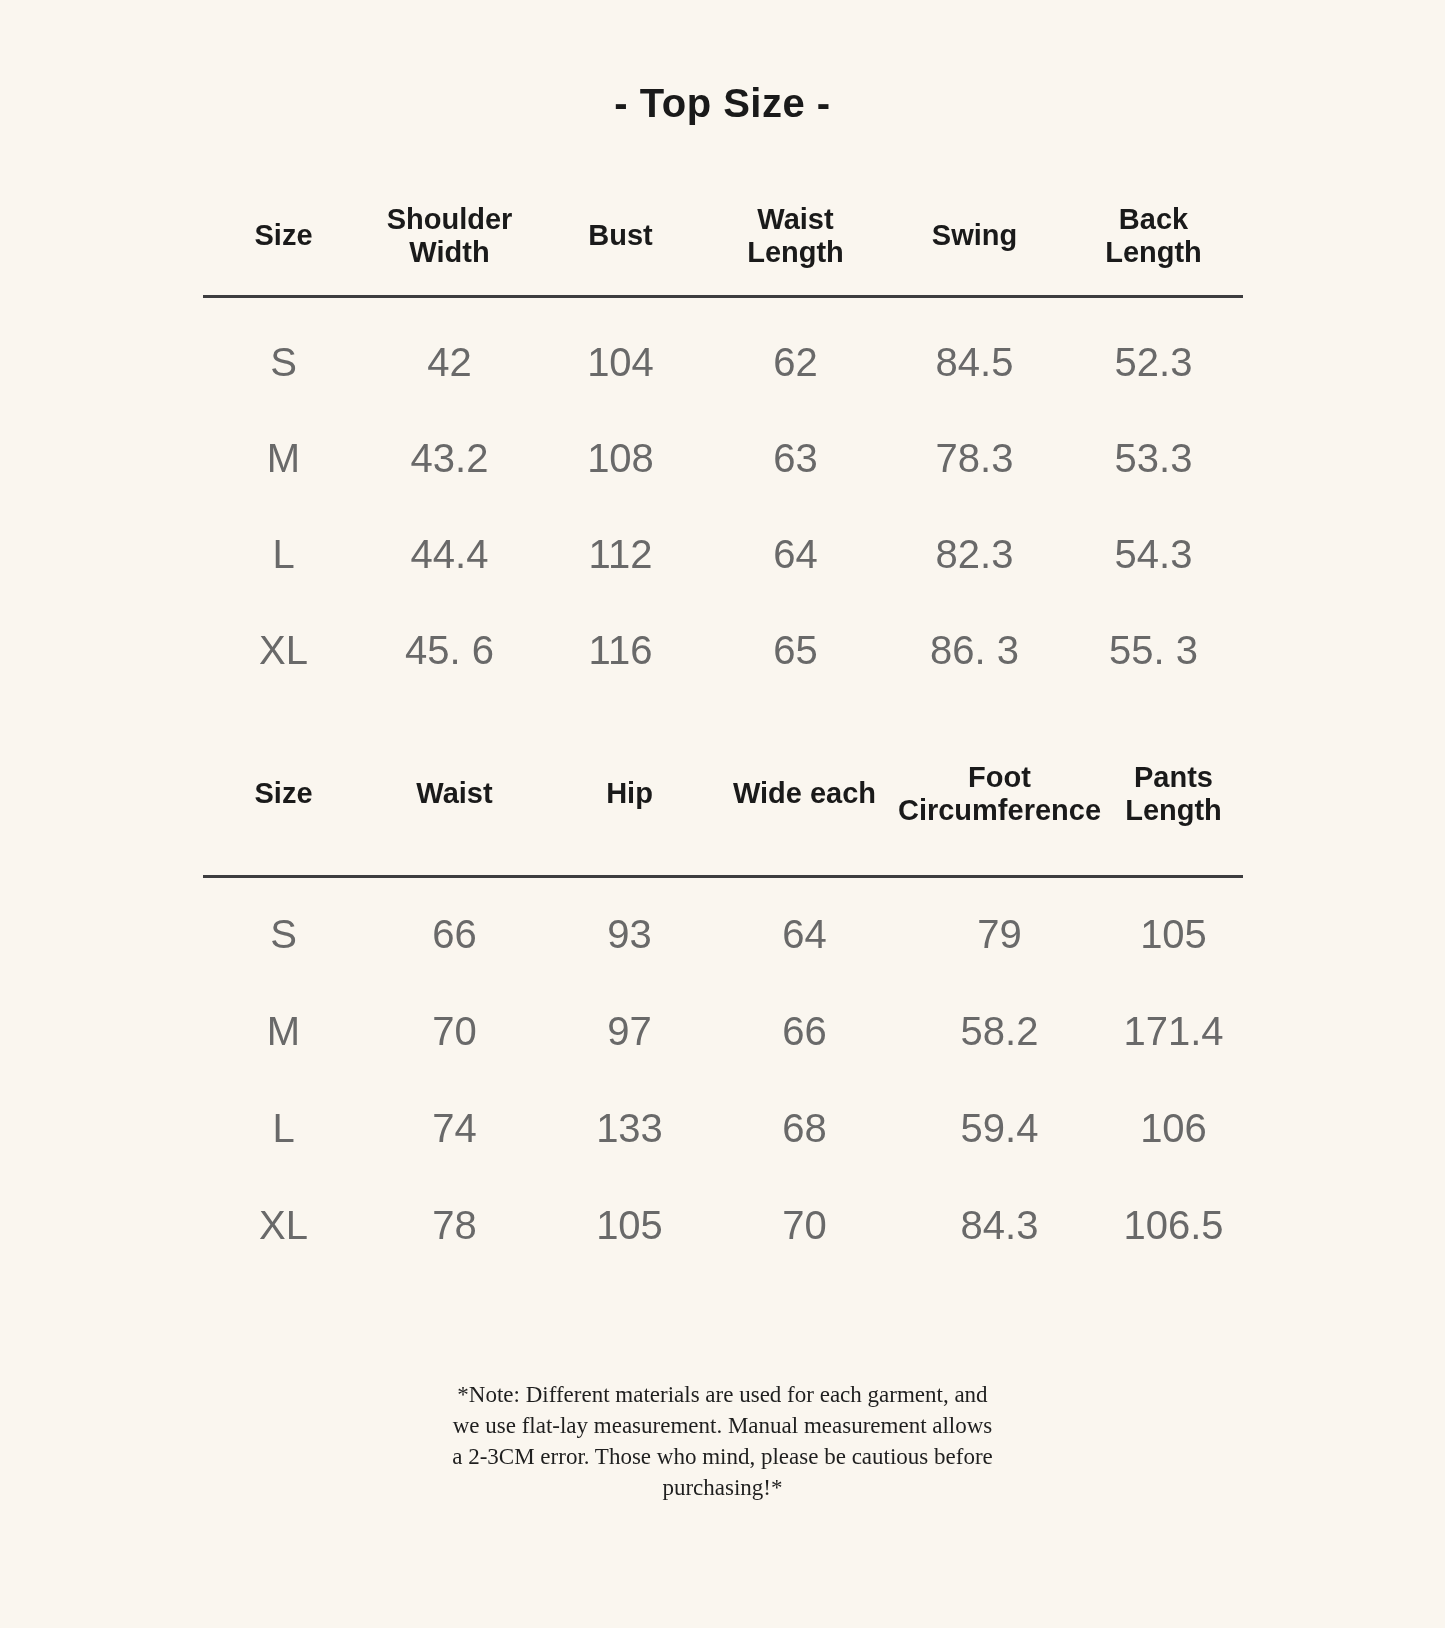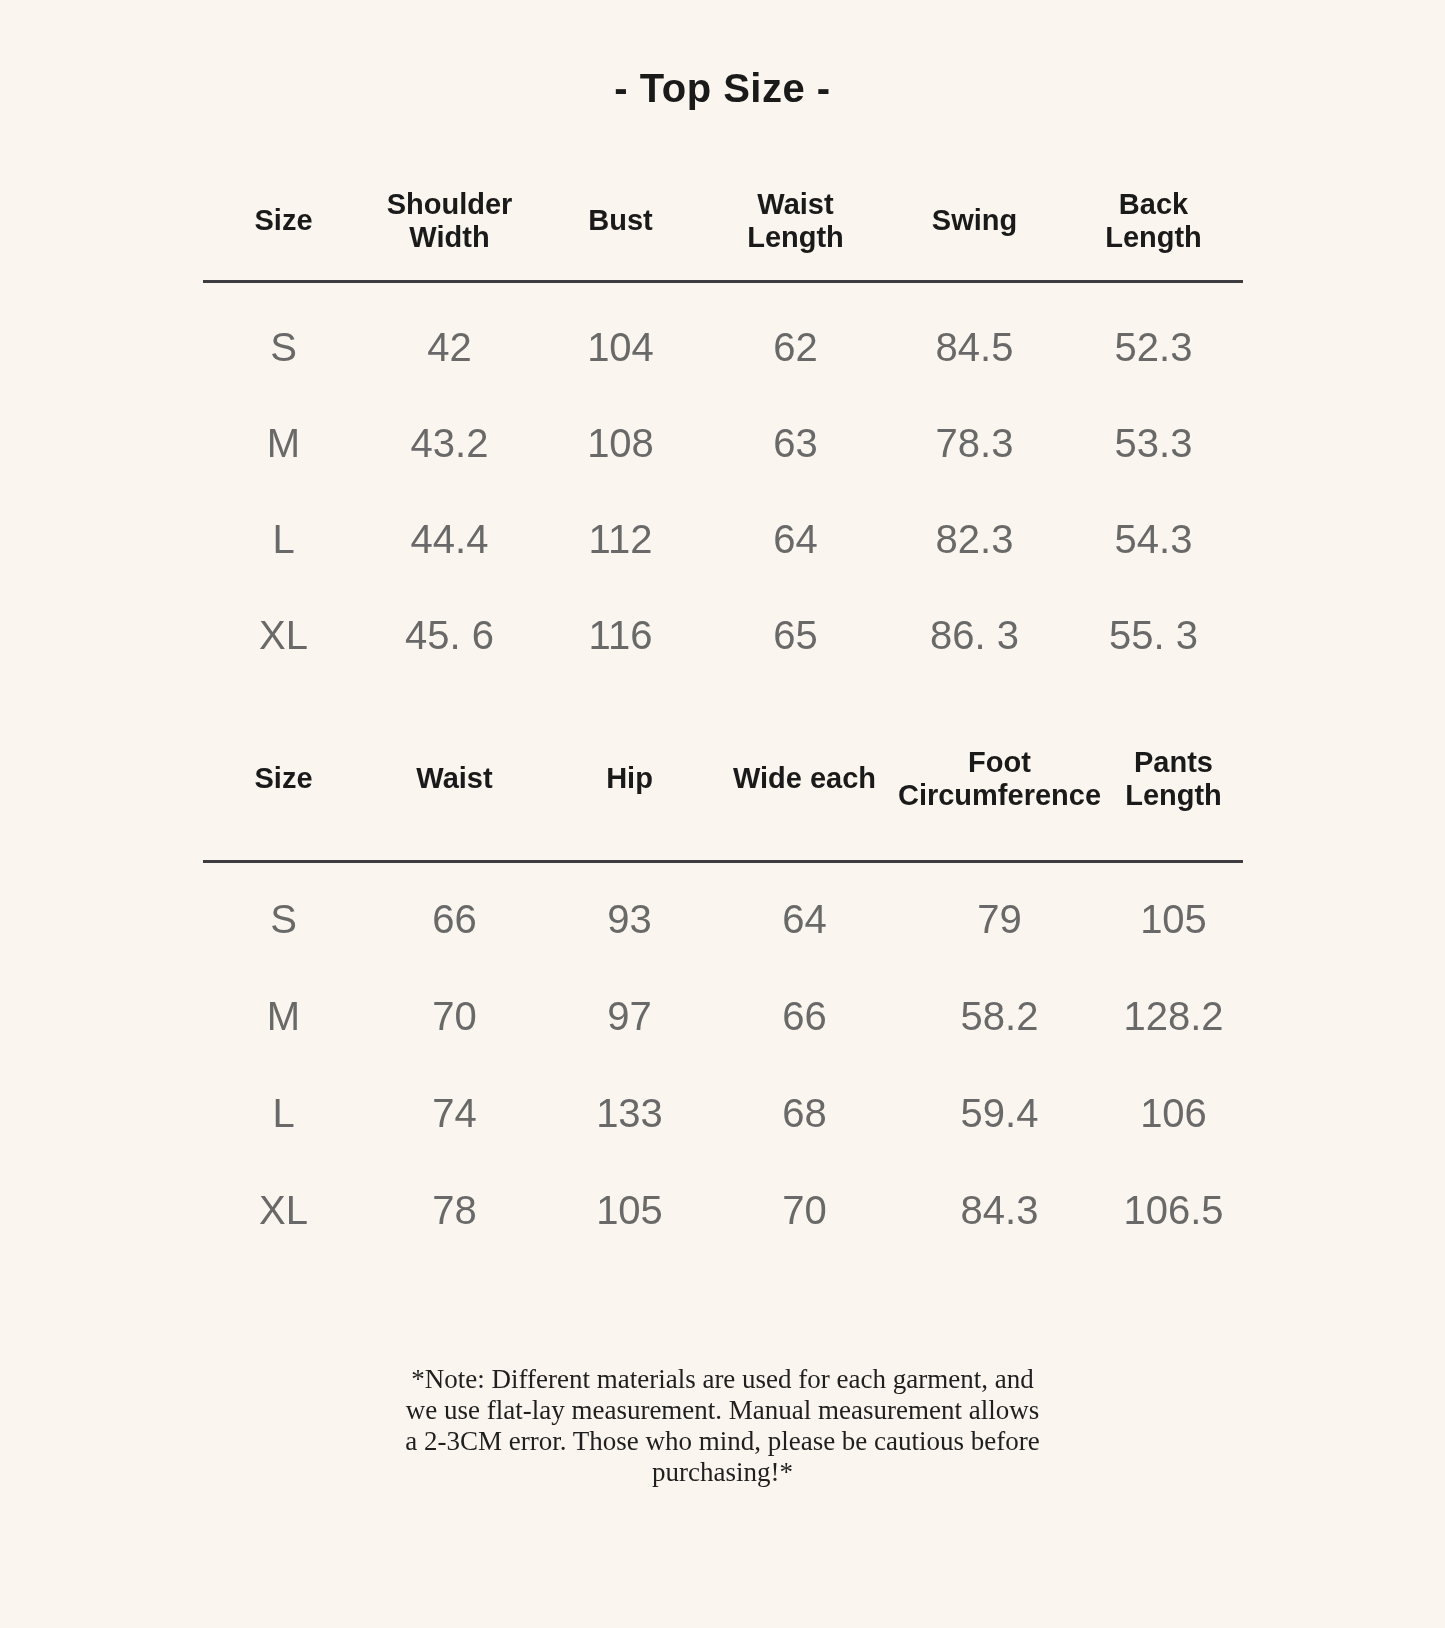--- a/index.html
+++ b/index.html
@@ -17,21 +17,21 @@
   }
   .title {
     margin: 0;
     text-align: center;
     font-size: 40px;
     line-height: 46px;
     font-weight: 700;
     color: #1A1A1A;
     letter-spacing: 0.5px;
   }
-  .title--top   { padding-top: 32px; margin-top: 33px; }
+  .title--top   { padding-top: 80px; }
   .title--pants { padding-top: 25px; }
 
   table.size-table {
     width: 1040px;
     margin: 0 auto;
     border-collapse: collapse;
     table-layout: fixed;
   }
   table.size-table thead th {
     font-size: 29px;
@@ -58,21 +58,21 @@
   
   table.size-table--pants thead th { height: 163px; padding-top: 14px; }
   table.size-table--pants tbody td { height: 97px; }
   table.size-table--pants tbody tr:first-child td { padding-top: 8px; }
 
   .note {
     width: 1000px;
     margin: 105px auto 0;
     text-align: center;
     font-family: "Liberation Serif", serif;
-    font-size: 27px;
+    font-size: 23px;
     line-height: 31px;
     color: #1F1F1F;
     white-space: pre-line;
   }
 </style>
 </head>
 <body>
 
 <div class="sheet">
 
@@ -166,21 +166,21 @@
           <td>64</td>
           <td>79</td>
           <td>105</td>
         </tr>
         <tr>
           <td>M</td>
           <td>70</td>
           <td>97</td>
           <td>66</td>
           <td>58.2</td>
-          <td>128.2</td>
+          <td>171.4</td>
         </tr>
         <tr>
           <td>L</td>
           <td>74</td>
           <td>133</td>
           <td>68</td>
           <td>59.4</td>
           <td>106</td>
         </tr>
         <tr>

